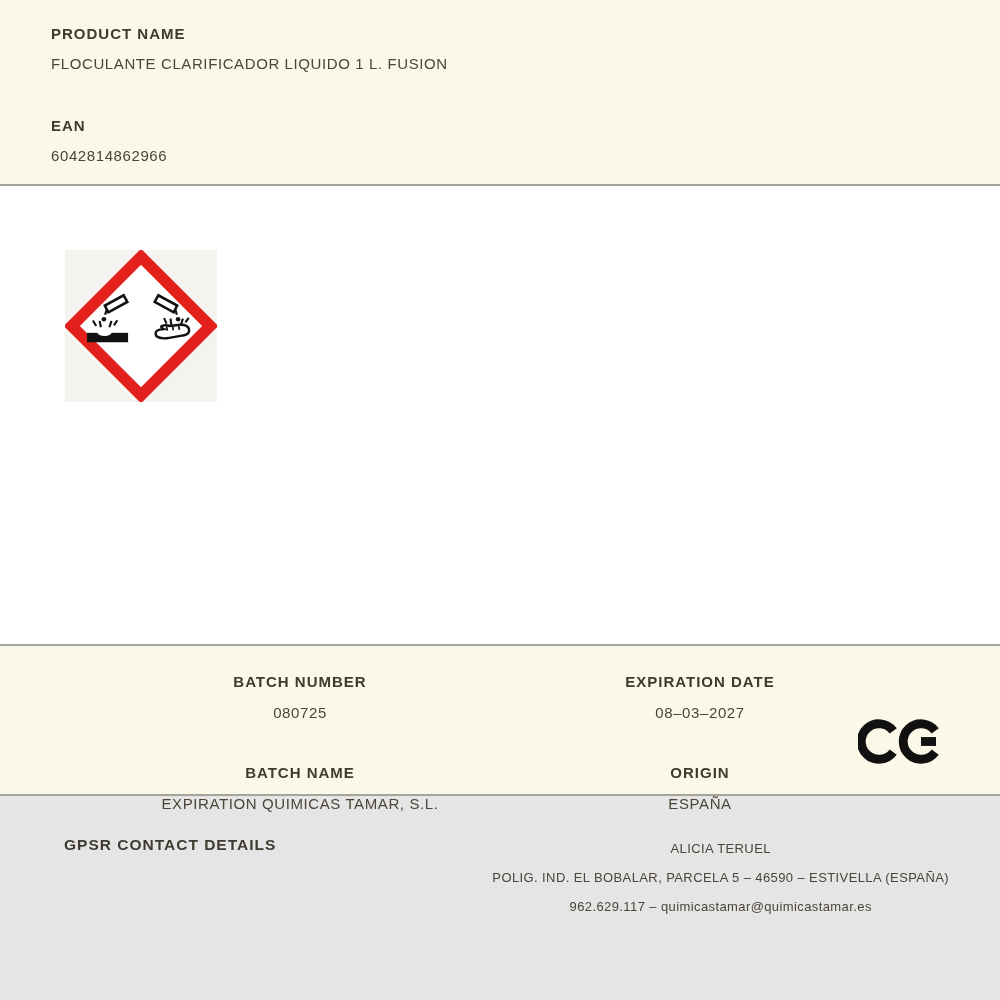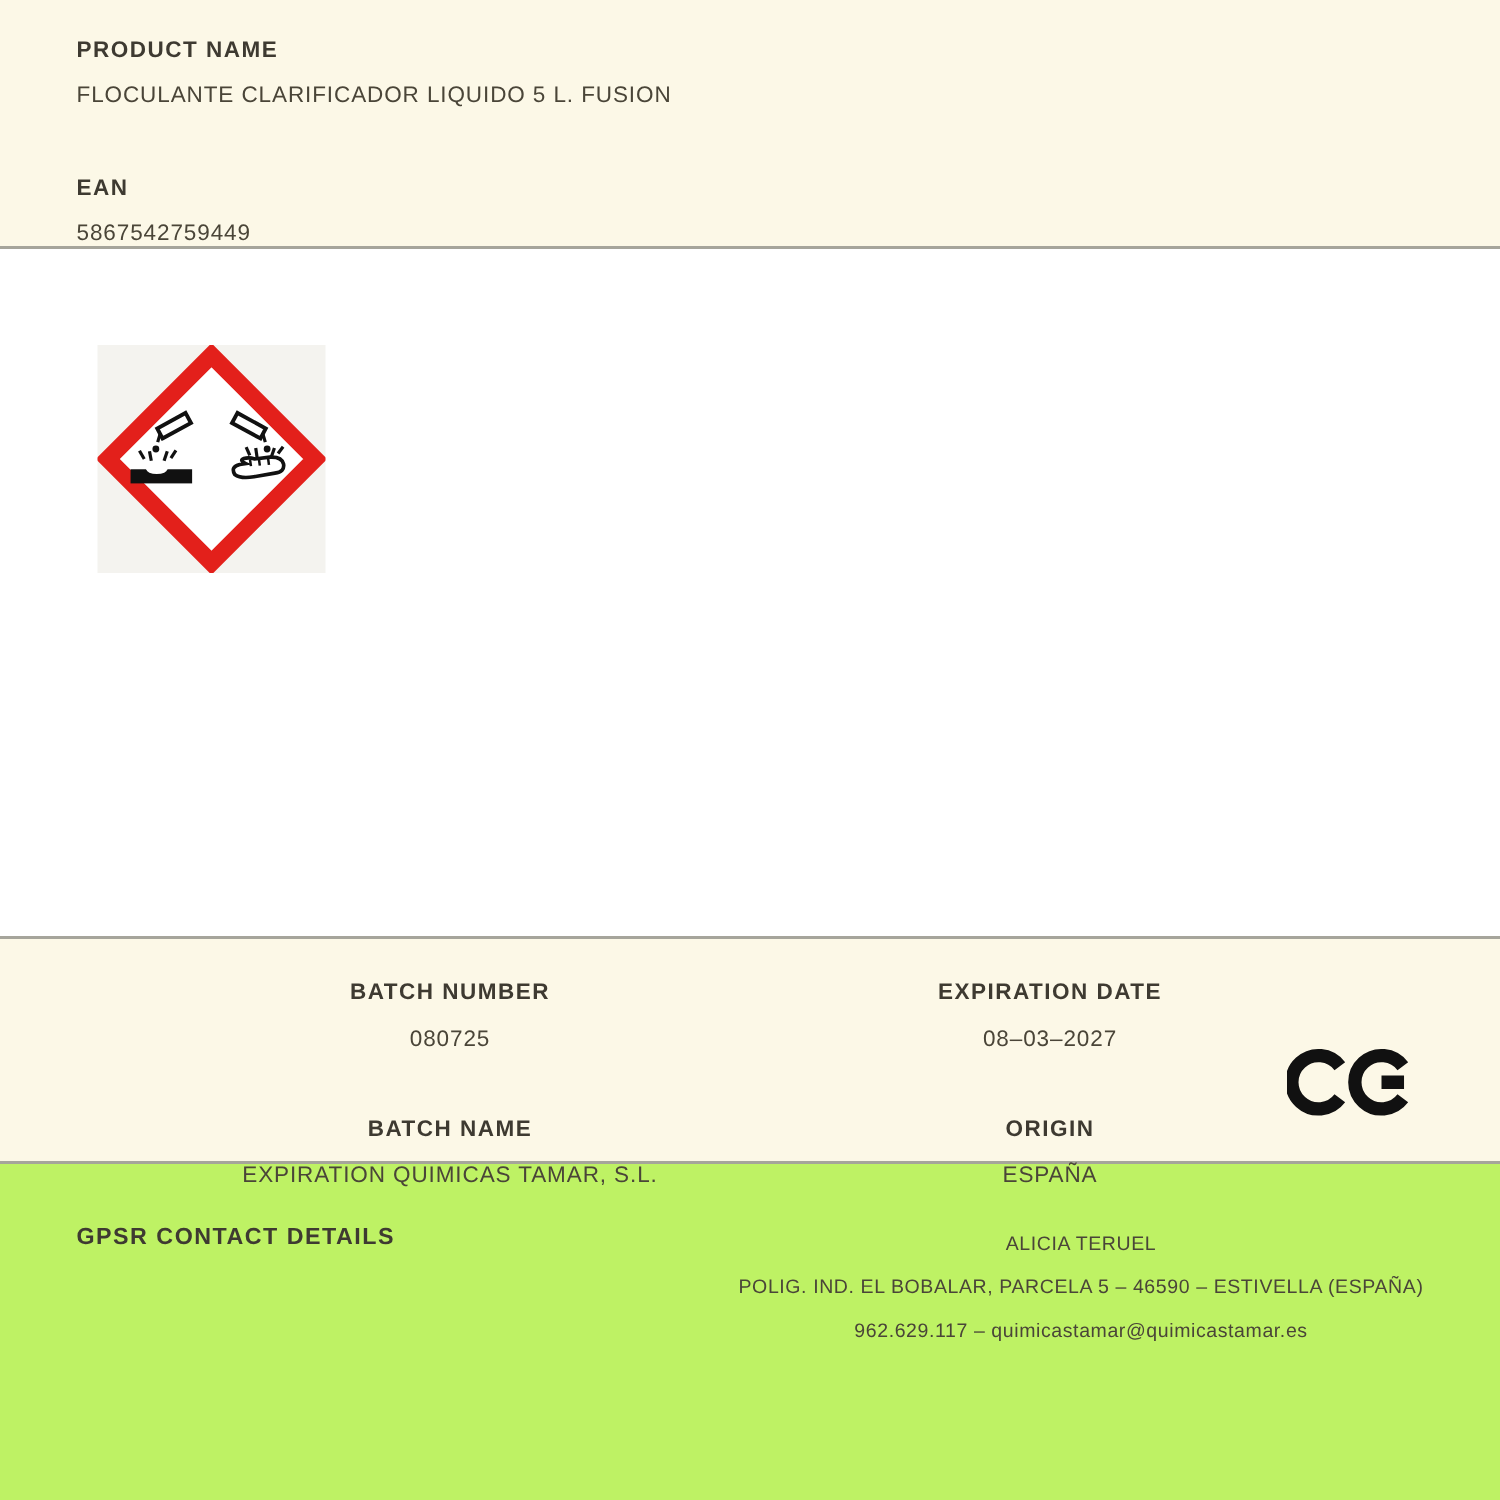--- a/index.html
+++ b/index.html
@@ -9,21 +9,21 @@
     color: #3e3a31;
     overflow: hidden;
   }
   .label-sheet { width: 1000px; height: 1000px; display: flex; flex-direction: column; }
 
   .divider { height: 2px; background: #a6a59b; flex: 0 0 auto; }
 
   
   .sec-top {
     background: #fcf8e7;
-    height: 164px; flex: 0 0 auto;
+    height: 184px; flex: 0 0 auto;
     box-sizing: border-box;
     padding: 25px 51px 0 51px;
   }
   .field-label {
     font-size: 15px; font-weight: bold; letter-spacing: 1px;
     color: #3e3a31; line-height: 18px;
   }
   .field-value {
     font-size: 15px; letter-spacing: 0.6px;
     color: #4a4538; line-height: 18px;
@@ -51,43 +51,43 @@
   .detail-field .field-label { margin-bottom: 13px; }
   .detail-field { margin-bottom: 42px; }
   .ce-mark {
     position: absolute; right: 58px; top: 64px;
     width: 84px; height: 63px;
   }
   .ce-mark svg { width: 84px; height: 63px; display: block; }
 
   
   .sec-contact {
-    background: #bef264; flex: 1 1 auto;
-    box-sizing: border-box; padding: 38px 51px 0 51px;
+    background: #e5e5e5; flex: 1 1 auto;
+    box-sizing: border-box; padding: 38px 51px 0 64px;
     display: flex; justify-content: space-between; align-items: flex-start;
   }
   .contact-label {
     font-size: 15.5px; font-weight: bold; letter-spacing: 1px;
     color: #3e3a31; line-height: 22px; white-space: nowrap;
   }
   .contact-lines {
     text-align: center; font-size: 13px; letter-spacing: 0.4px;
     color: #4a4538; line-height: 29px;
   }
 </style>
 </head>
 <body>
 
 <div class="label-sheet">
 
   <section class="sec-top">
     <div class="field-label">PRODUCT NAME</div>
-    <div class="field-value product-value">FLOCULANTE CLARIFICADOR LIQUIDO 5 L. FUSION</div>
+    <div class="field-value product-value">FLOCULANTE CLARIFICADOR LIQUIDO 1 L. FUSION</div>
     <div class="field-label">EAN</div>
-    <div class="field-value">5867542759449</div>
+    <div class="field-value">6042814862966</div>
   </section>
 
   <div class="divider"></div>
 
   <section class="sec-hazard">
     <div class="pictogram-box">
       <svg viewBox="0 0 100 100" xmlns="http://www.w3.org/2000/svg" aria-hidden="true">
 
         <polygon points="50,4.5 95.5,50 50,95.5 4.5,50" fill="#ffffff" stroke="#e3201b" stroke-width="7.5"></polygon>
         <g stroke="#111111" fill="none" stroke-width="1.7">

